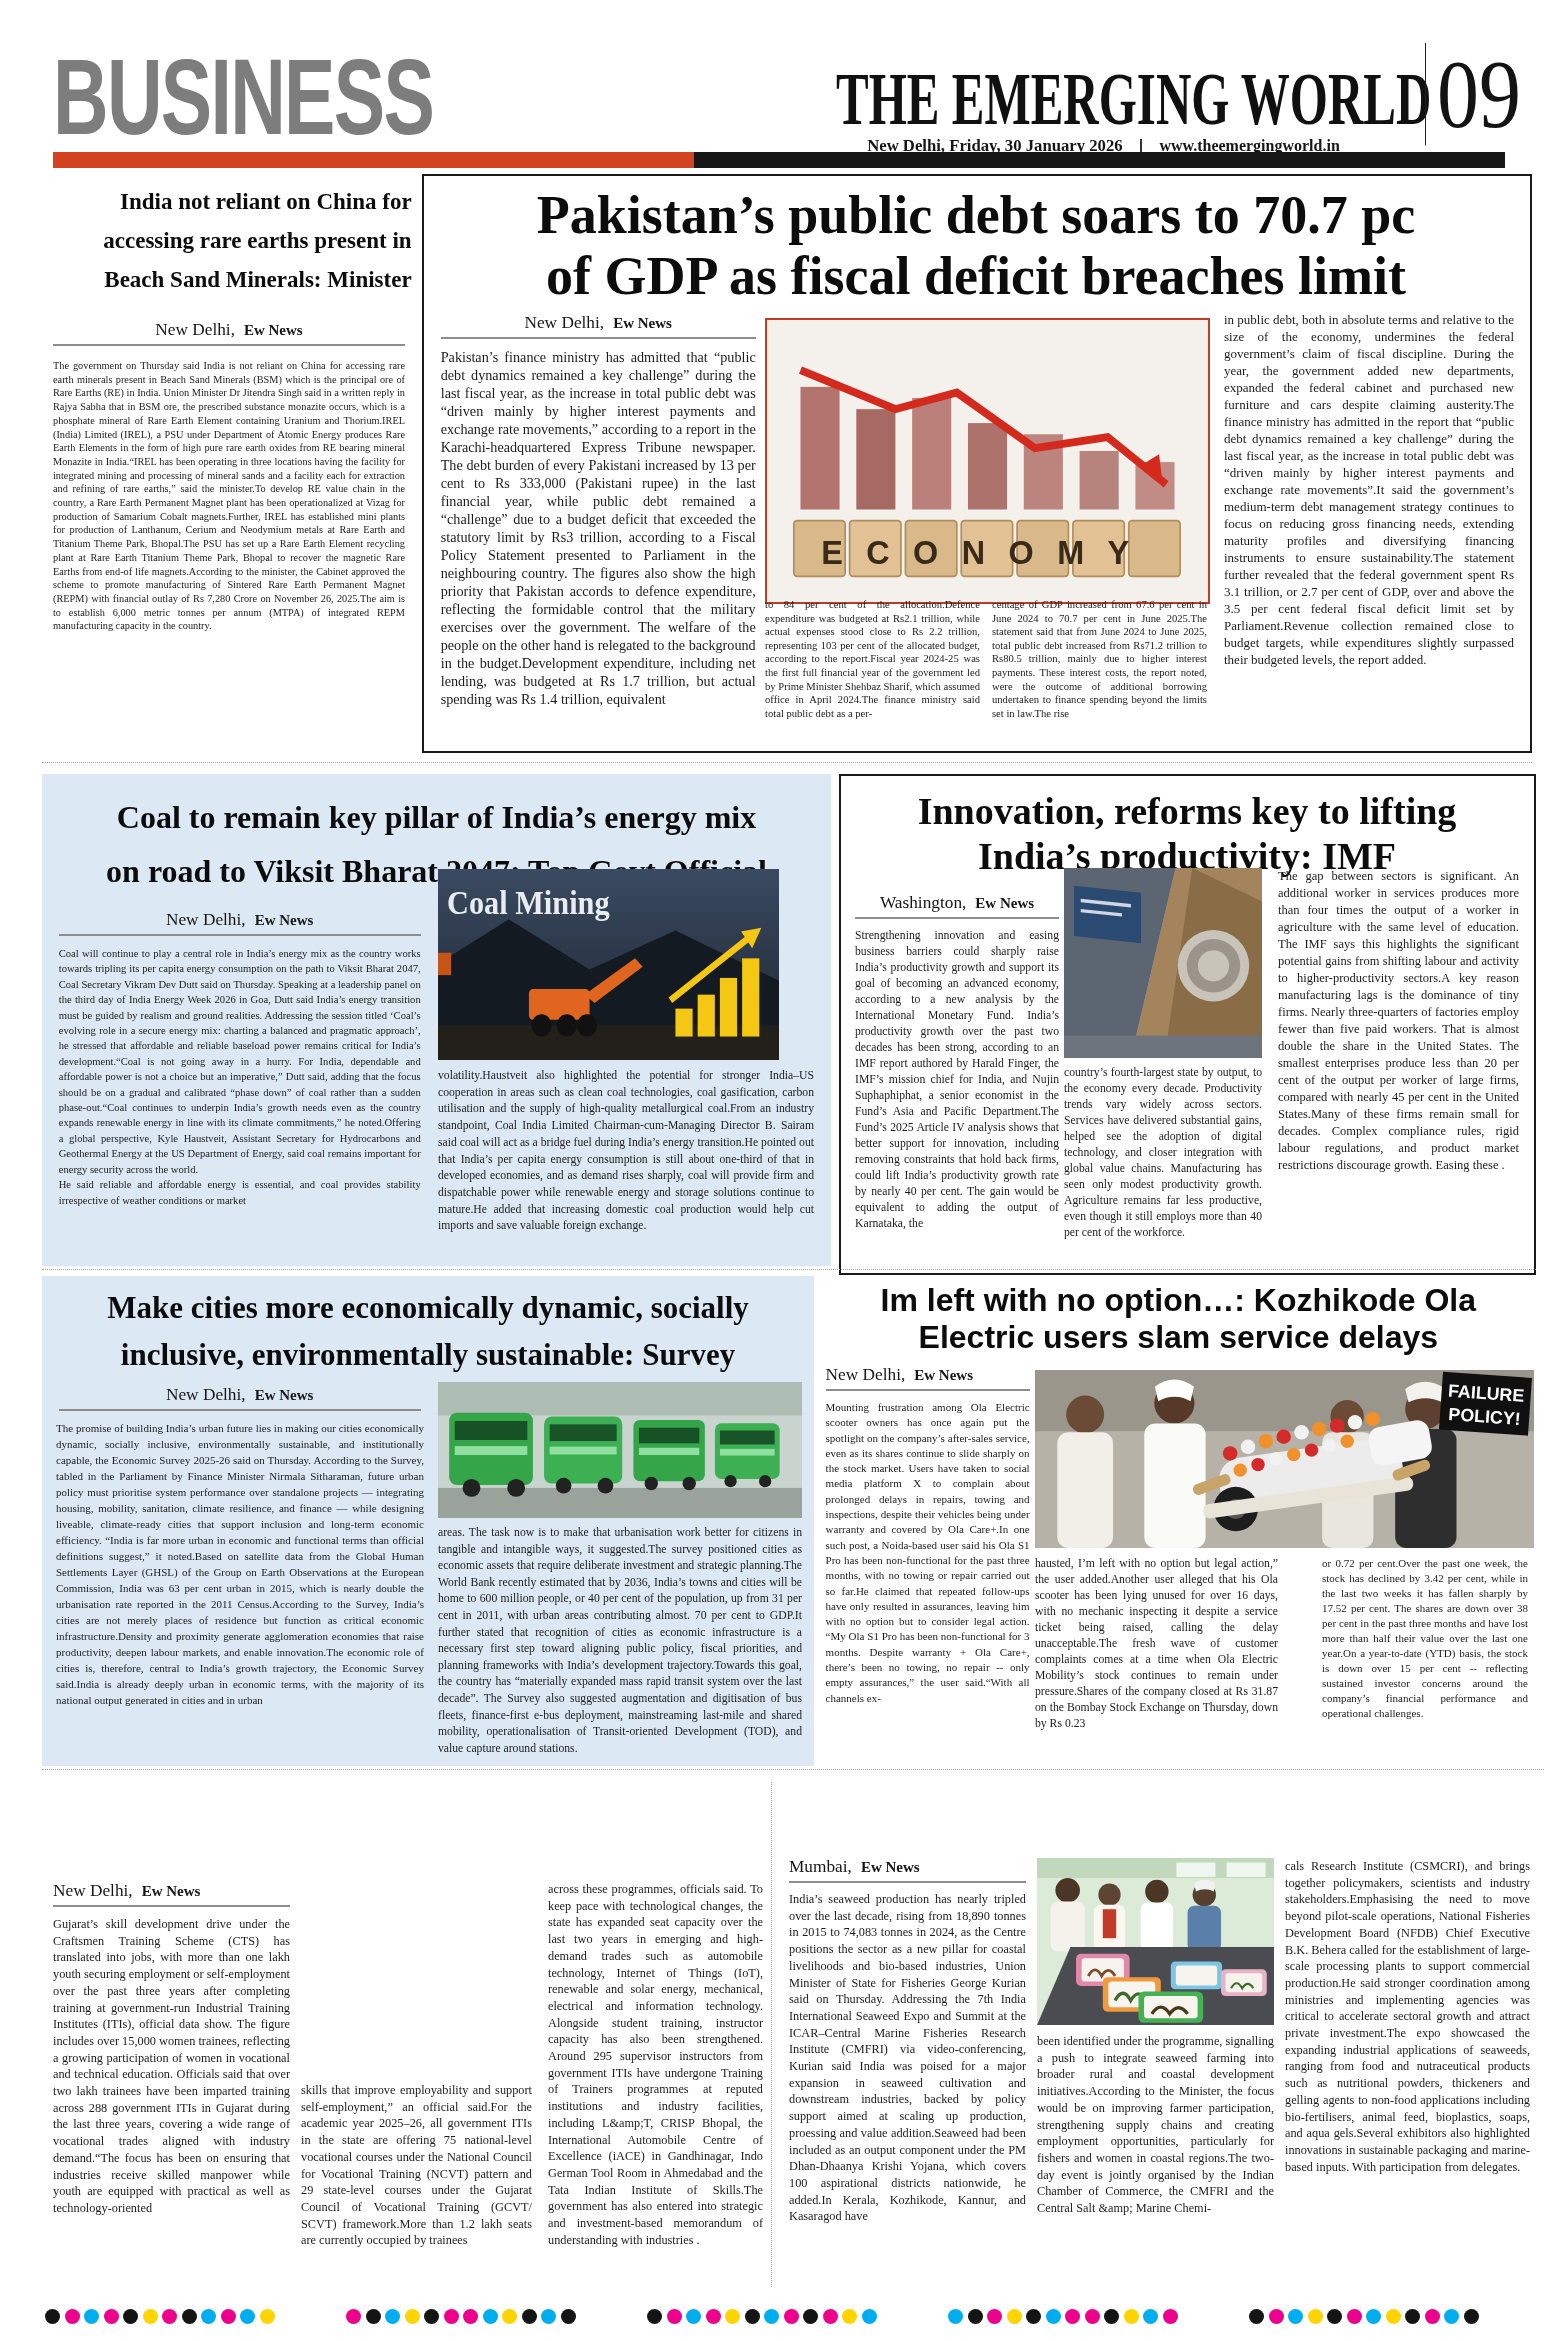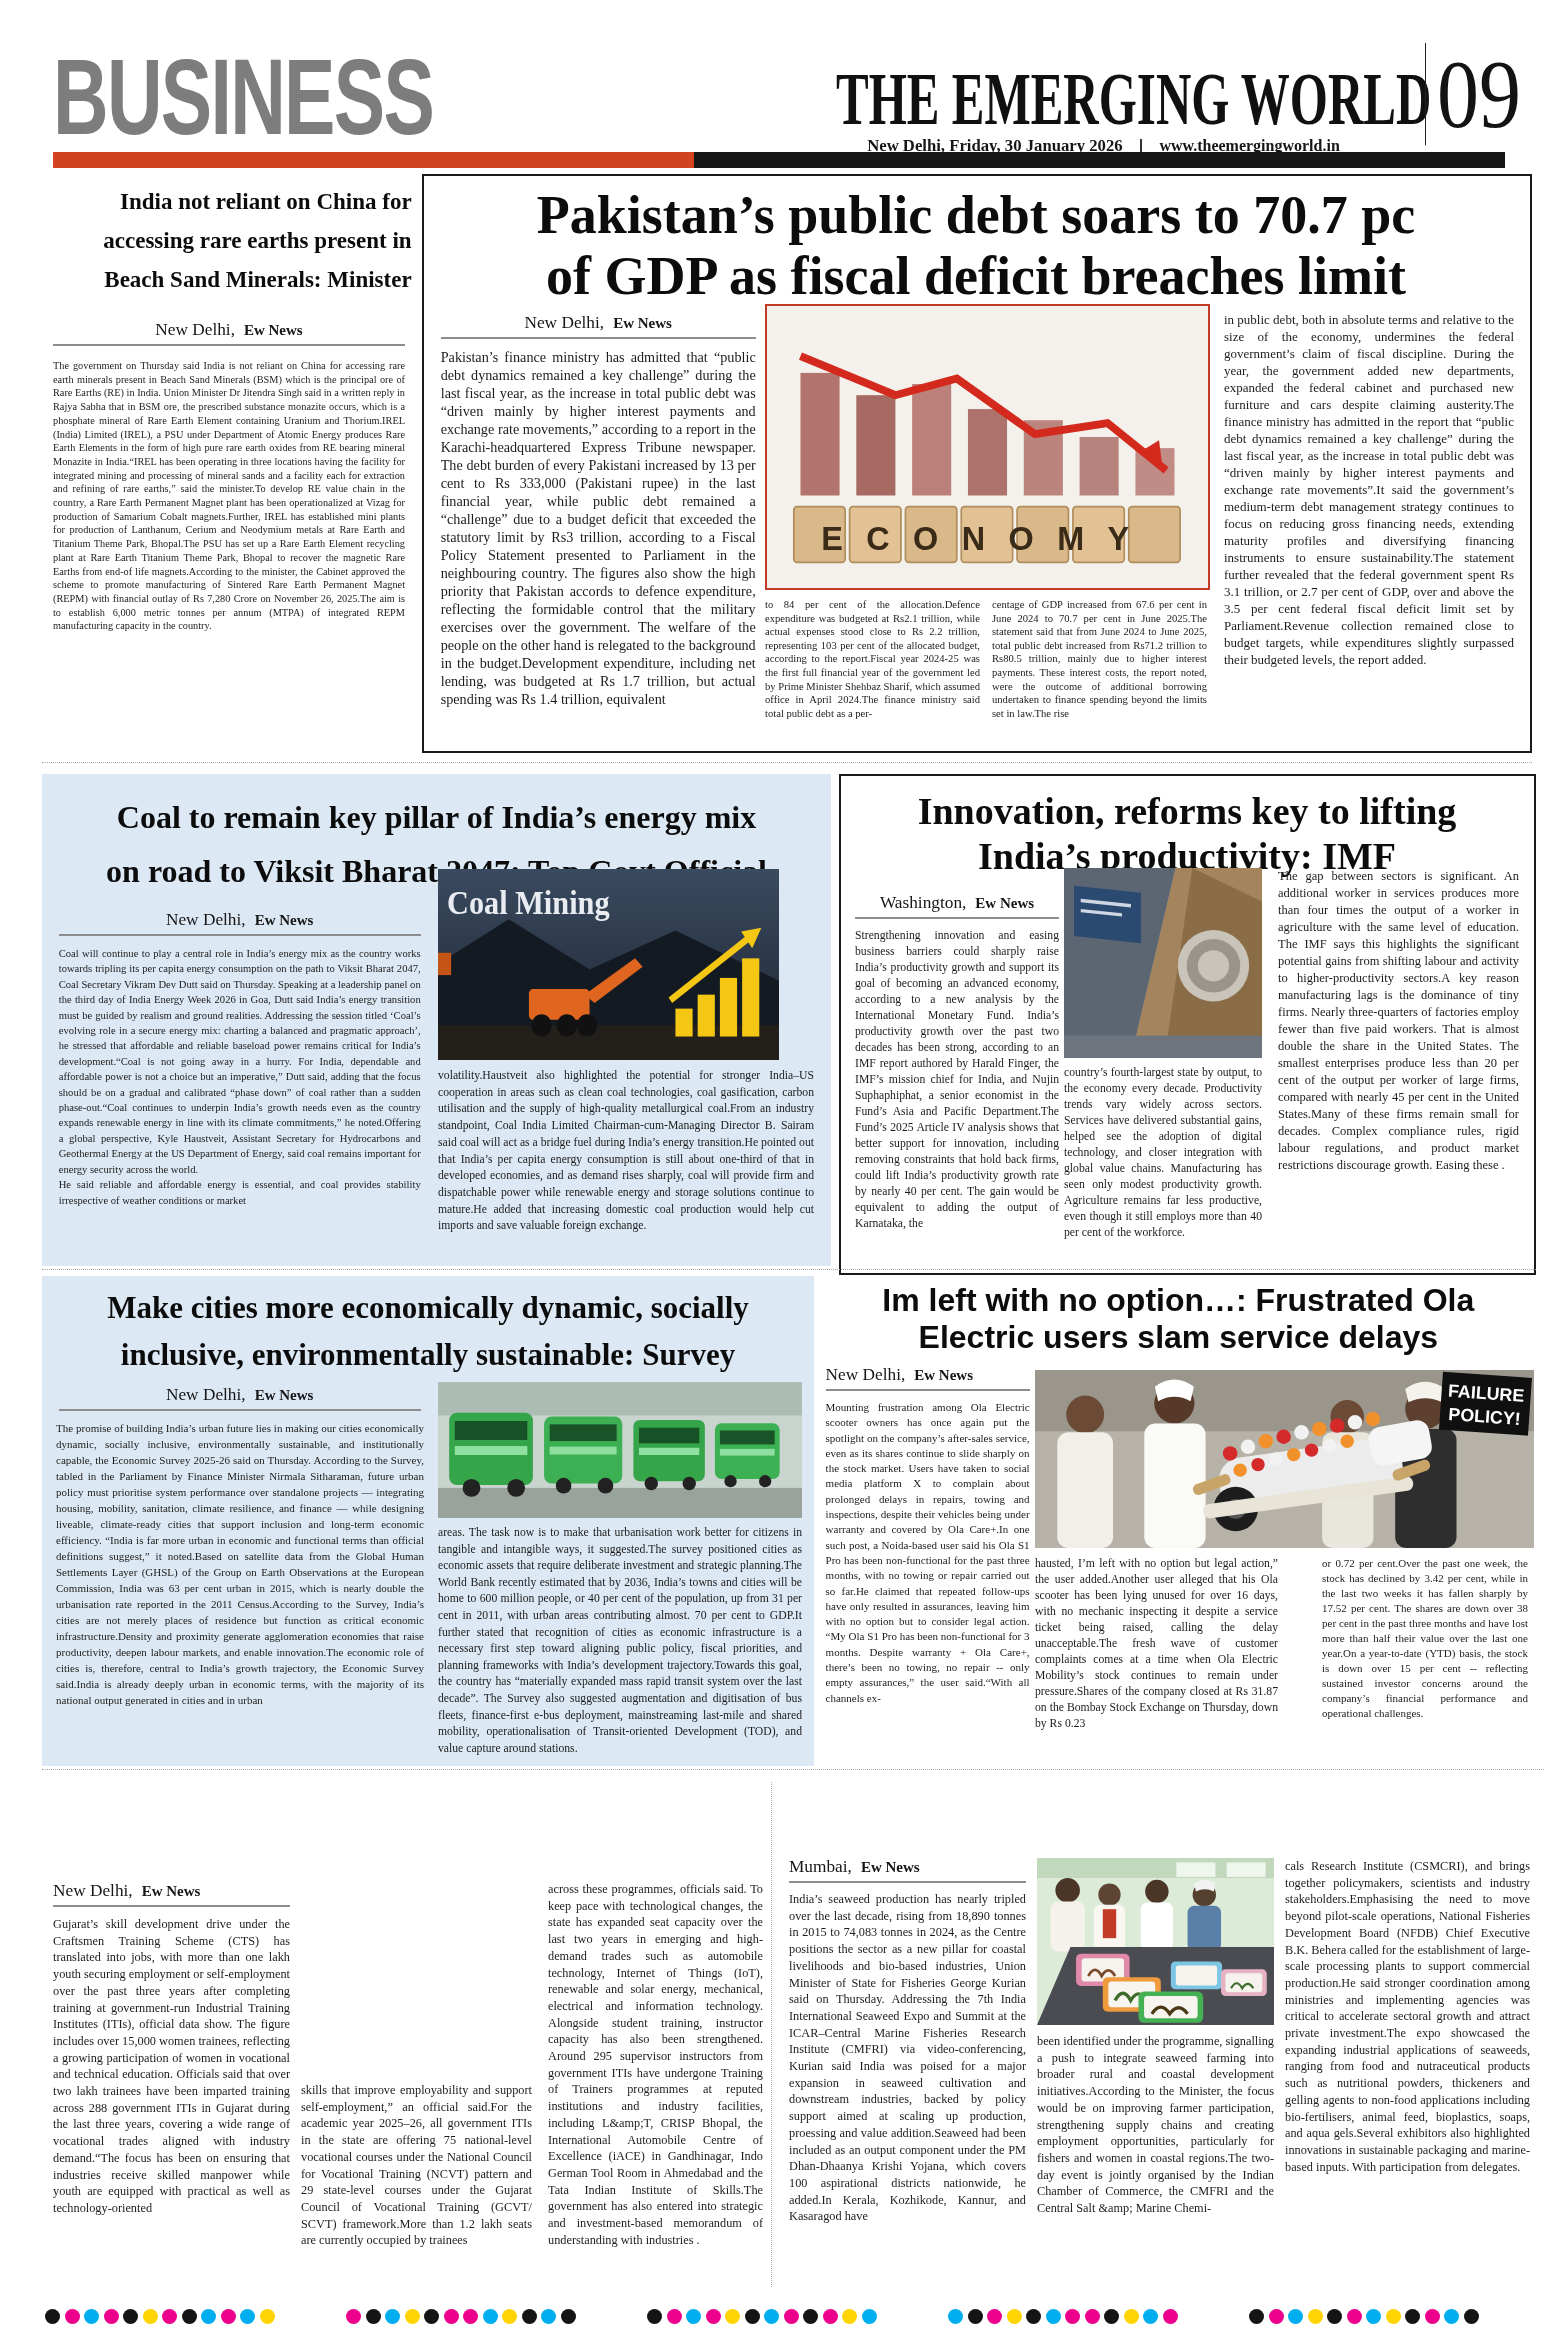--- a/index.html
+++ b/index.html
@@ -57,21 +57,21 @@
 
   <div class="abs boxed" style="left:422px;top:174px;width:1106px;height:575px;">
     <div class="abs headline" style="left:11px;top:9px;width:1082px;font-size:54px;line-height:61px;">Pakistan’s public debt soars to 70.7 pc
 of GDP as fiscal deficit breaches limit</div>
     <div class="abs bylinebox" style="left:16.7px;top:137px;width:315px;">
       <div class="byline"><span class="dl">New Delhi,</span><span class="ag">Ew News</span></div>
       <div class="rule"></div>
     </div>
     <div class="abs body" style="left:16.7px;top:172px;width:315px;height:394px;font-size:14.2px;line-height:18px;">Pakistan’s finance ministry has admitted that “public debt dynamics remained a key challenge” during the last fiscal year, as the increase in total public debt was “driven mainly by higher interest payments and exchange rate movements,” according to a report in the Karachi-headquartered Express Tribune newspaper. The debt burden of every Pakistani increased by 13 per cent to Rs 333,000 (Pakistani rupee) in the last financial year, while public debt remained a “challenge” due to a budget deficit that exceeded the statutory limit by Rs3 trillion, according to a Fiscal Policy Statement presented to Parliament in the neighbouring country. The figures also show the high priority that Pakistan accords to defence expenditure, reflecting the formidable control that the military exercises over the government. The welfare of the people on the other hand is relegated to the background in the budget.Development expenditure, including net lending, was budgeted at Rs 1.7 trillion, but actual spending was Rs 1.4 trillion, equivalent</div>
 
-    <div class="abs redbox" style="left:341px;top:128px;width:441px;height:282px;overflow:hidden;">
+    <div class="abs redbox" style="left:341px;top:142px;width:441px;height:282px;overflow:hidden;">
       <svg width="100%" height="100%" viewBox="0 0 790 506" preserveAspectRatio="none">
         <rect x="0" y="0" width="790" height="506" fill="#f4f1ec"></rect>
         <rect x="60" y="120" width="70" height="220" fill="#9c4a41" opacity="0.75"></rect>
         <rect x="160" y="160" width="70" height="180" fill="#8d3c34" opacity="0.75"></rect>
         <rect x="260" y="140" width="70" height="200" fill="#a35048" opacity="0.7"></rect>
         <rect x="360" y="185" width="70" height="155" fill="#8d3c34" opacity="0.7"></rect>
         <rect x="460" y="205" width="70" height="135" fill="#9c4a41" opacity="0.65"></rect>
         <rect x="560" y="235" width="70" height="105" fill="#8d3c34" opacity="0.6"></rect>
         <rect x="660" y="255" width="70" height="85" fill="#9c4a41" opacity="0.6"></rect>
         <polyline points="60,90 230,160 340,130 480,230 610,210 715,295" fill="none" stroke="#d42a1e" stroke-width="14"></polyline>
@@ -213,21 +213,21 @@
           <circle cx="450" cy="182" r="12" fill="#222"></circle>
         <circle cx="524" cy="178" r="11" fill="#222"></circle>
           <circle cx="586" cy="178" r="11" fill="#222"></circle>
       </svg>
     </div>
 
     <div class="abs body" style="left:396px;top:249px;width:364px;height:230px;font-size:11.7px;line-height:16.6px;">areas. The task now is to make that urbanisation work better for citizens in tangible and intangible ways, it suggested.The survey positioned cities as economic assets that require deliberate investment and strategic planning.The World Bank recently estimated that by 2036, India’s towns and cities will be home to 600 million people, or 40 per cent of the population, up from 31 per cent in 2011, with urban areas contributing almost. 70 per cent to GDP.It further stated that recognition of cities as economic infrastructure is a necessary first step toward aligning public policy, fiscal priorities, and planning frameworks with India’s development trajectory.Towards this goal, the country has “materially expanded mass rapid transit system over the last decade”. The Survey also suggested augmentation and digitisation of bus fleets, finance-first e-bus deployment, mainstreaming last-mile and shared mobility, operationalisation of Transit-oriented Development (TOD), and value capture around stations.</div>
   </div>
 
   <div class="abs" style="left:820px;top:1276px;width:717px;height:490px;">
-    <div class="abs headline sans" style="left:2.8px;top:5.6px;width:711px;font-size:32px;line-height:37px;">Im left with no option…: Frustrated Ola
+    <div class="abs headline sans" style="left:2.8px;top:5.6px;width:711px;font-size:32px;line-height:37px;">Im left with no option…: Kozhikode Ola
 Electric users slam service delays</div>
     <div class="abs bylinebox left" style="left:5.6px;top:89px;width:204px;">
       <div class="byline"><span class="dl">New Delhi,</span><span class="ag">Ew News</span></div>
       <div class="rule"></div>
     </div>
     <div class="abs body" style="left:5.6px;top:124px;width:204px;height:361px;font-size:11px;line-height:15.3px;">Mounting frustration among Ola Electric scooter owners has once again put the spotlight on the company’s after-sales service, even as its shares continue to slide sharply on the stock market. Users have taken to social media platform X to complain about prolonged delays in repairs, towing and inspections, despite their vehicles being under warranty and covered by Ola Care+.In one such post, a Noida-based user said his Ola S1 Pro has been non-functional for the past three months, with no towing or repair carried out so far.He claimed that repeated follow-ups have only resulted in assurances, leaving him with no option but to consider legal action. “My Ola S1 Pro has been non-functional for 3 months. Despite warranty + Ola Care+, there’s been no towing, no repair -- only empty assurances,” the user said.“With all channels ex-</div>
 
     <div class="abs" style="left:215px;top:94px;width:499px;height:178px;overflow:hidden;">
       <svg width="100%" height="100%" viewBox="0 0 895 320" preserveAspectRatio="none">
         <rect width="895" height="320" fill="#b7b2a8"></rect>

